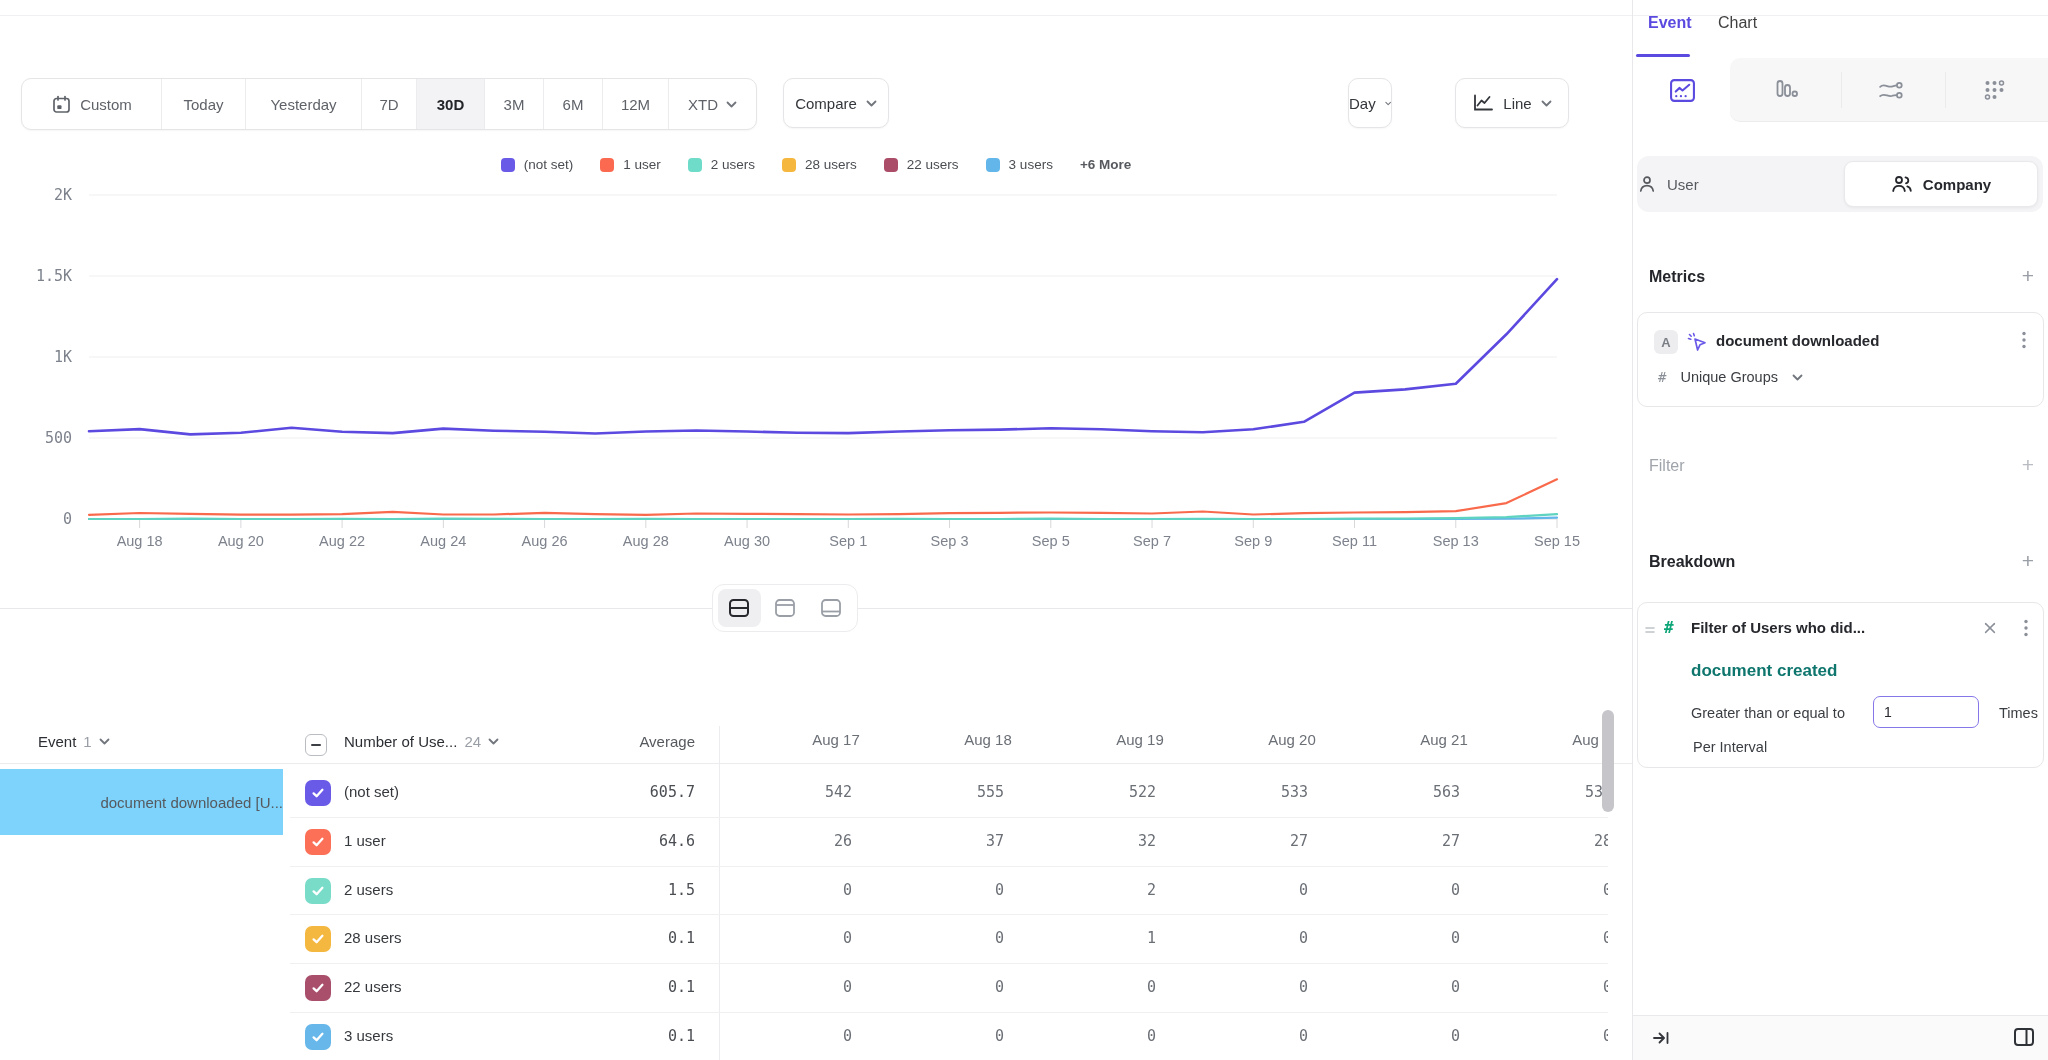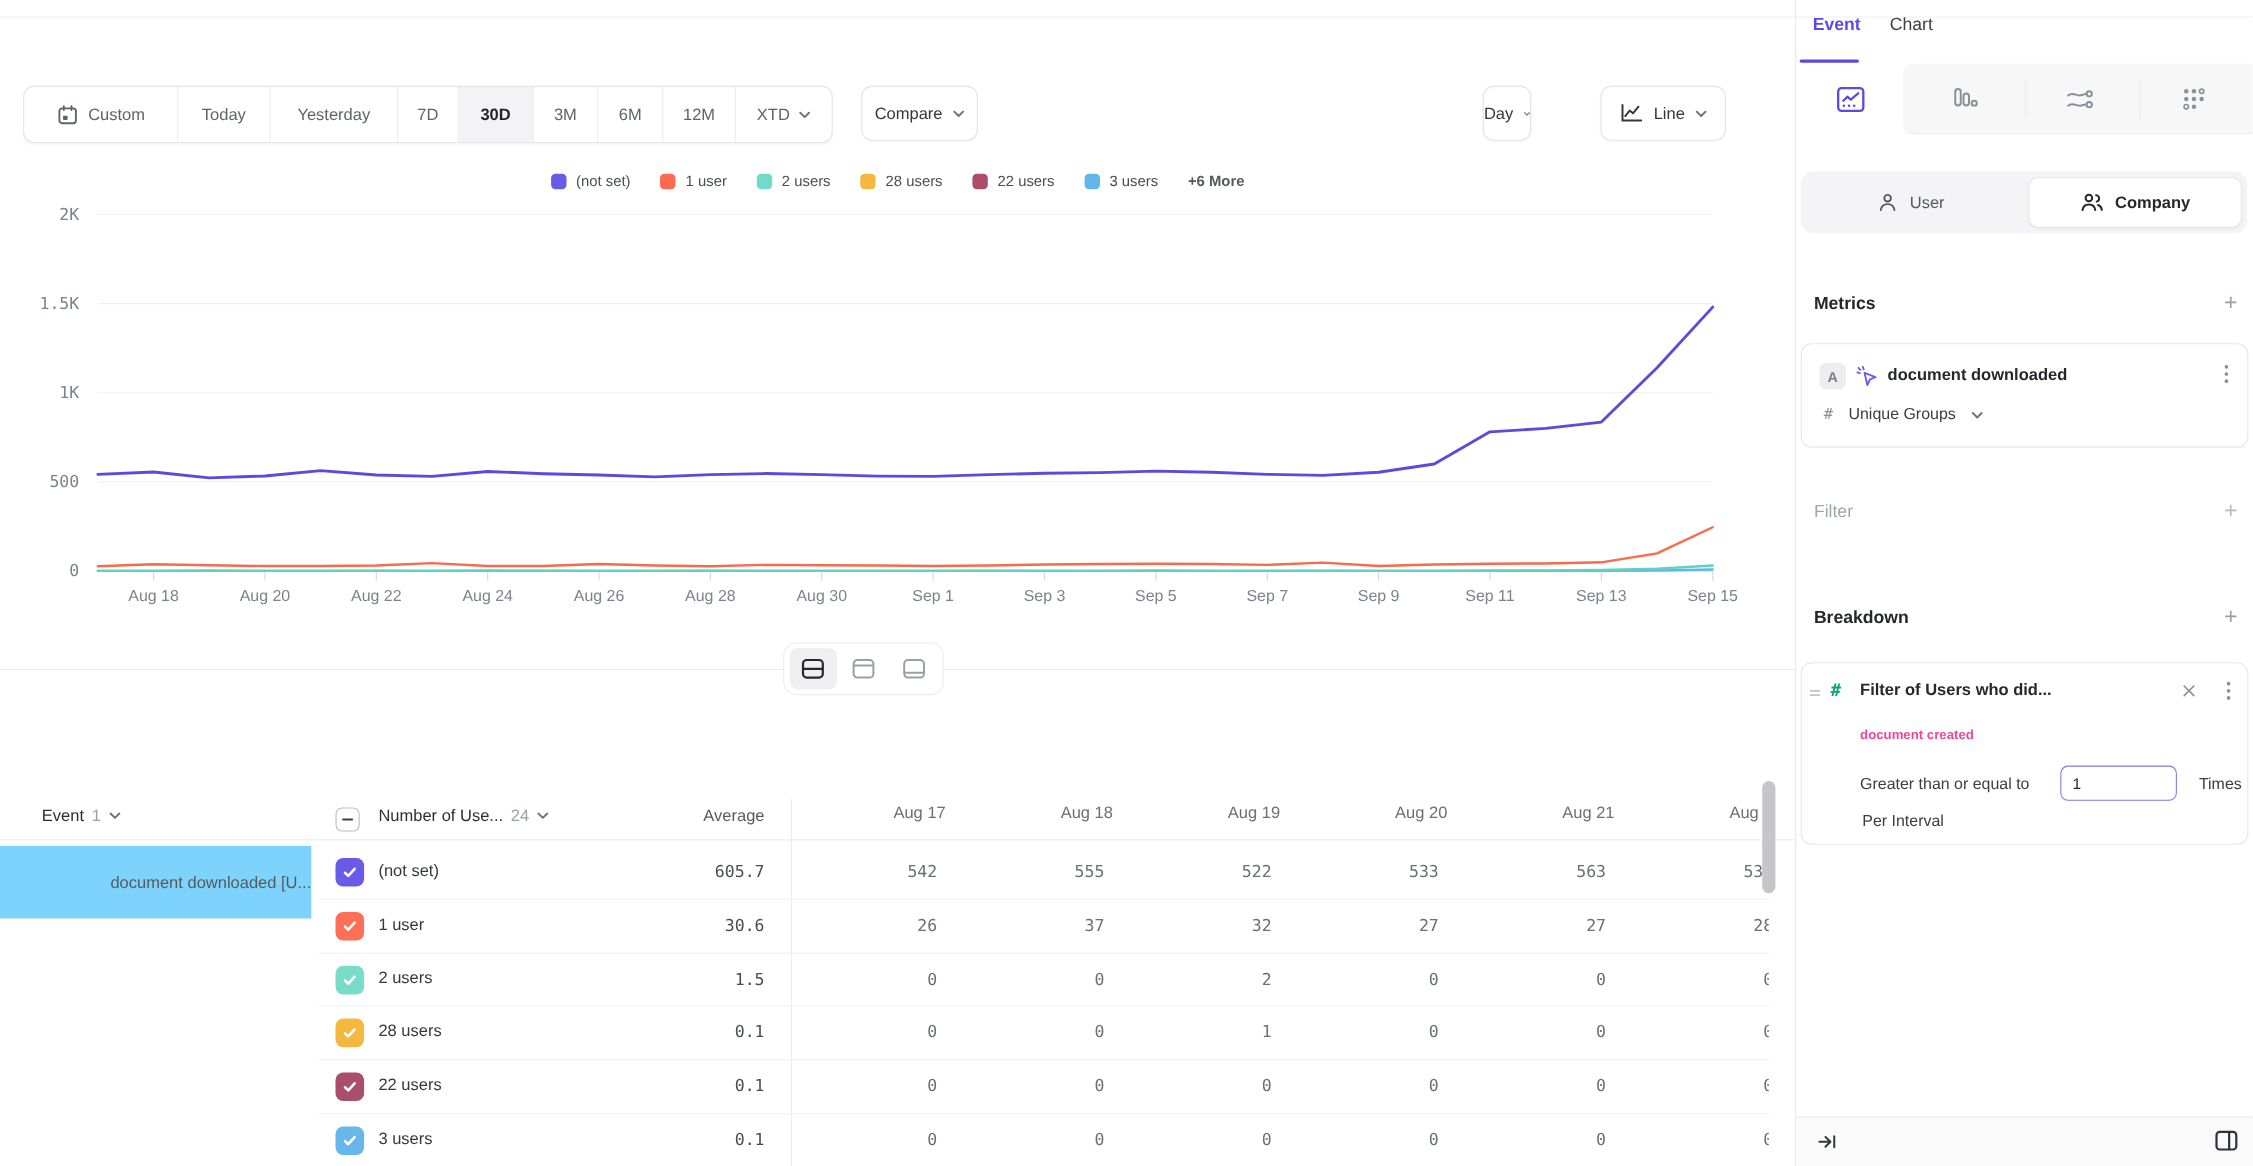--- a/index.html
+++ b/index.html
@@ -75,40 +75,40 @@
   .tab.active{color:#5b4ae0;font-weight:bold;}
   .tab.inactive{color:#404040;}
   .tab-underline{position:absolute;left:1636px;top:54px;width:54px;height:3px;background:#5b4ae0;border-radius:2px;}
 
   .view-tabs{position:absolute;left:1633px;top:58px;width:415px;height:64px;}
   .vt-gray{position:absolute;left:97px;top:0;width:318px;height:64px;background:#f7f7f8;border-radius:10px 0 0 10px;border-bottom:1px solid #ececee;box-sizing:border-box;}
   .vt-cell{position:absolute;top:0;width:98px;height:64px;display:flex;align-items:center;justify-content:center;cursor:pointer;}
   .vt-sep{position:absolute;top:14px;width:1px;height:36px;background:#ebebed;}
 
   .scope{position:absolute;left:1637px;top:156px;width:406px;height:56px;background:#f4f4f6;border-radius:12px;}
-  .scope .opt-user{position:absolute;left:0;top:0;width:200px;height:56px;display:flex;align-items:center;justify-content:center;gap:10px;
+  .scope .opt-user{position:absolute;left:0;top:0;width:200px;height:56px;display:flex;align-items:center;gap:10px;
     font-size:15px;color:#56595e;cursor:pointer;}
   .scope .opt-company{position:absolute;left:207px;top:5px;width:194px;height:46px;background:#fff;border:1px solid #e9e9eb;border-radius:9px;
     display:flex;align-items:center;justify-content:center;gap:10px;font-size:15px;font-weight:bold;color:#26282d;
     box-shadow:0 1px 3px rgba(20,20,30,.06);cursor:pointer;box-sizing:border-box;}
 
   .sect-head{position:absolute;left:1649px;font-size:16px;font-weight:bold;color:#24262b;}
   .sect-head.muted{color:#a0a4ab;font-weight:normal;}
   .plus{position:absolute;left:2016px;width:24px;text-align:center;font-size:21px;color:#9a9ea6;cursor:pointer;}
 
   .card{position:absolute;left:1637px;width:407px;border:1px solid #e7e7e9;border-radius:10px;background:#fff;box-sizing:border-box;}
   .badge-a{position:absolute;left:16px;top:17px;width:24px;height:24px;background:#ededef;border-radius:6px;
     font-size:13px;font-weight:bold;color:#7a7e85;display:flex;align-items:center;justify-content:center;}
   .metric-name{position:absolute;left:78px;top:19px;font-size:15px;font-weight:bold;color:#26282d;}
   .kebab{position:absolute;cursor:pointer;width:14px;display:flex;justify-content:center;}
   .agg-row{position:absolute;left:20px;top:56px;display:flex;align-items:center;gap:14px;font-size:14.5px;color:#3a3d42;cursor:pointer;}
   .hash{color:#8a8f98;font-size:14px;}
 
   .bd-title{position:absolute;left:53px;top:16px;font-size:15px;font-weight:bold;color:#26282d;}
-  .bd-event{position:absolute;left:53px;top:58px;font-size:12px;font-weight:bold;color:#ec4899;}
+  .bd-event{position:absolute;left:53px;top:58px;font-size:17px;font-weight:bold;color:#0f766e;}
   .bd-cond{position:absolute;left:53px;top:102px;font-size:14.5px;color:#3a3d42;}
   .bd-input{position:absolute;left:235px;top:93px;width:106px;height:32px;border:1.5px solid #8577e8;border-radius:7px;
     font-size:14px;color:#26282d;padding:0 10px;box-sizing:border-box;outline:none;font-family:"Liberation Sans",sans-serif;}
   .bd-times{position:absolute;left:361px;top:102px;font-size:14.5px;color:#3a3d42;}
   .bd-per{position:absolute;left:55px;top:136px;font-size:14.5px;color:#3a3d42;}
 
   .panel-footer{position:absolute;left:1633px;top:1015px;width:415px;height:45px;background:#fafafa;border-top:1px solid #e9e9eb;box-sizing:border-box;}
   .icon-btn{cursor:pointer;display:flex;align-items:center;justify-content:center;}
 </style>
 </head>
@@ -340,21 +340,21 @@
         </div>
         <div class="sep"></div>
       </div>
       <div class="t-row" style="top: 817.8px;">
         <div class="cb" style="background:#fb7057">
           <svg width="16" height="16" viewBox="0 0 16 16">
             <polyline points="3.6,8.4 6.6,11.2 12.4,4.8" fill="none" stroke="#fff" stroke-width="2.3" stroke-linecap="round" stroke-linejoin="round"></polyline>
           </svg>
         </div>
         <span class="lbl">1 user</span>
-        <div class="avg num">30.6</div>
+        <div class="avg num">64.6</div>
         <div class="vclip">
           <div class="vcell num" style="left:56px">26</div>
           <div class="vcell num" style="left:208px">37</div>
           <div class="vcell num" style="left:360px">32</div>
           <div class="vcell num" style="left:512px">27</div>
           <div class="vcell num" style="left:664px">27</div>
           <div class="vcell num" style="left:816px">28</div>
         </div>
         <div class="sep"></div>
       </div>

